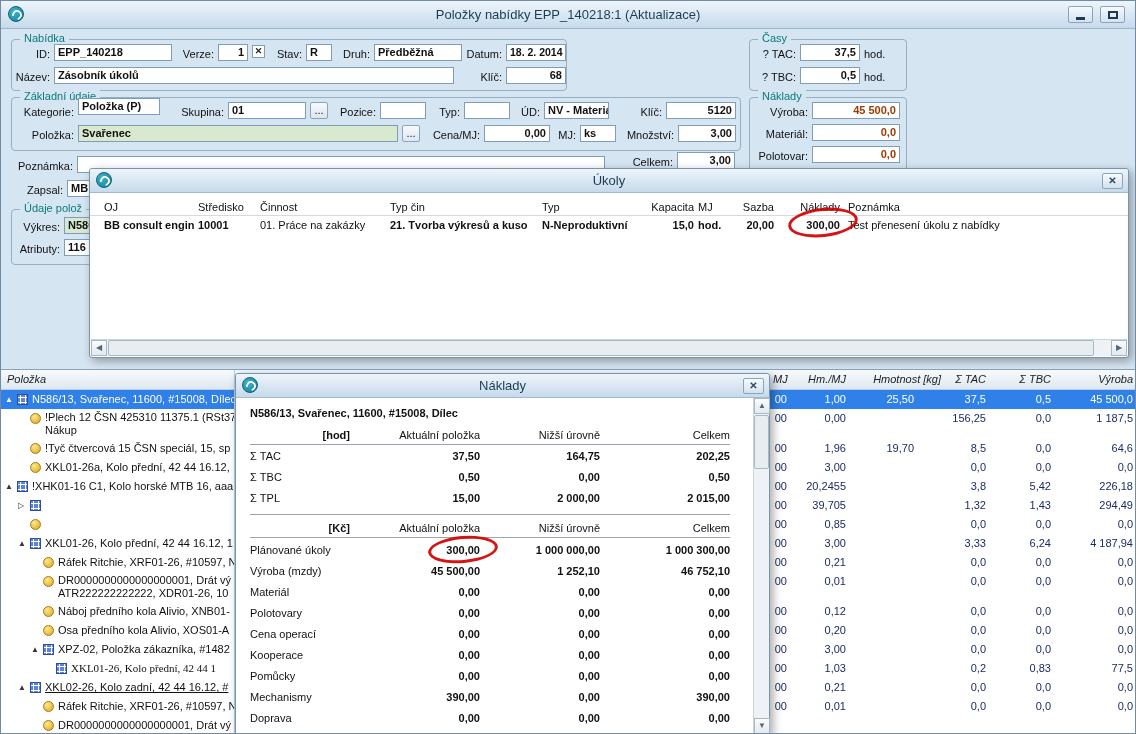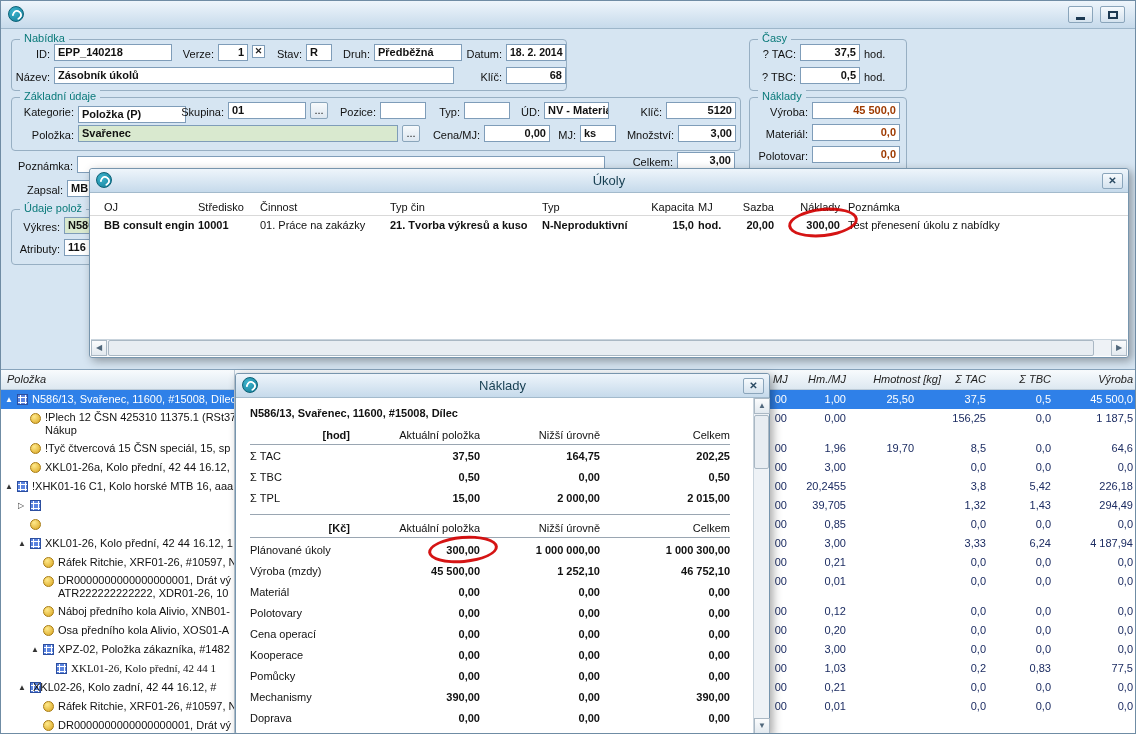--- a/index.html
+++ b/index.html
@@ -84,20 +84,21 @@
   .rt-row.sel .rt-cell{color:#fff}
   .rt-hcell{position:absolute;top:3px;white-space:nowrap}
 </style>
 </head>
 <body>
 
 <div id="screen">
 
   <div class="titlebar">
     <div class="app-icon" style="left:7px;top:5px"></div>
+    <div class="title-text">Položky nabídky EPP_140218:1 (Aktualizace)</div>
     <div class="winbtn" style="right:42px;top:5px">
       <div class="glyph-min"></div>
     </div>
     <div class="winbtn" style="right:10px;top:5px">
       <div class="glyph-max"></div>
     </div>
   </div>
 
   <div class="grp" style="left:10px;top:38px;width:556px;height:52px">
     <div class="grp-label">Nabídka</div>
@@ -125,21 +126,21 @@
     <div class="inp b num" style="left:50px;top:4px;width:60px">37,5</div>
     <div class="lbl l" style="left:114px;top:7px;width:34px">hod.</div>
     <div class="lbl" style="left:0px;top:30px;width:46px">? TBC:</div>
     <div class="inp b num" style="left:50px;top:27px;width:60px">0,5</div>
     <div class="lbl l" style="left:114px;top:30px;width:34px">hod.</div>
   </div>
 
   <div class="grp" style="left:10px;top:96px;width:730px;height:54px">
     <div class="grp-label">Základní údaje</div>
     <div class="lbl" style="left:2px;top:7px;width:60px">Kategorie:</div>
-    <div class="inp b" style="left:66px;top:8px;width:108px">Položka (P)</div>
+    <div class="inp b" style="left:66px;top:0;width:82px">Položka (P)</div>
     <div class="lbl" style="left:162px;top:7px;width:50px">Skupina:</div>
     <div class="inp b" style="left:216px;top:4px;width:78px">01</div>
     <div class="btn-browse" style="left:298px;top:4px">...</div>
     <div class="lbl" style="left:320px;top:7px;width:44px">Pozice:</div>
     <div class="inp" style="left:368px;top:4px;width:46px"></div>
     <div class="lbl" style="left:418px;top:7px;width:30px">Typ:</div>
     <div class="inp" style="left:452px;top:4px;width:46px"></div>
     <div class="lbl" style="left:500px;top:7px;width:28px">ÚD:</div>
     <div class="inp b" style="left:532px;top:4px;width:65px">NV - Materiál</div>
     <div class="lbl" style="left:620px;top:7px;width:30px">Klíč:</div>
@@ -243,21 +244,21 @@
             <div class="icon-assembly" style="left: 42px;"></div>
             <div class="tree-label" style="left: 57px; line-height: 19px;">XPZ-02, Položka zákazníka, #1482</div>
           </div>
           <div class="tree-row" style="top: 269px; height: 19px;">
             <div class="icon-assembly" style="left: 55px;"></div>
             <div class="tree-label" style="left: 70px; line-height: 19px; font-family: Liberation Serif, serif;">XKL01-26, Kolo přední, 42 44 1</div>
           </div>
           <div class="tree-row" style="top: 288px; height: 19px;">
             <div class="expander" style="left: 17px;">▲</div>
             <div class="icon-assembly" style="left: 29px;"></div>
-            <div class="tree-label" style="left: 32px; line-height: 19px;">XKL02-26, Kolo zadní, 42 44 16.12, #</div>
+            <div class="tree-label" style="left: 44px; line-height: 19px; text-decoration: underline;">XKL02-26, Kolo zadní, 42 44 16.12, #</div>
           </div>
           <div class="tree-row" style="top: 307px; height: 19px;">
             <div class="icon-material" style="left: 42px;"></div>
             <div class="tree-label" style="left: 57px; line-height: 19px;">Ráfek Ritchie, XRF01-26, #10597, N</div>
           </div>
           <div class="tree-row" style="top: 326px; height: 19px;">
             <div class="icon-material" style="left: 42px;"></div>
             <div class="tree-label" style="left: 57px; line-height: 19px;">DR0000000000000000001, Drát vý</div>
           </div>
         </div>

